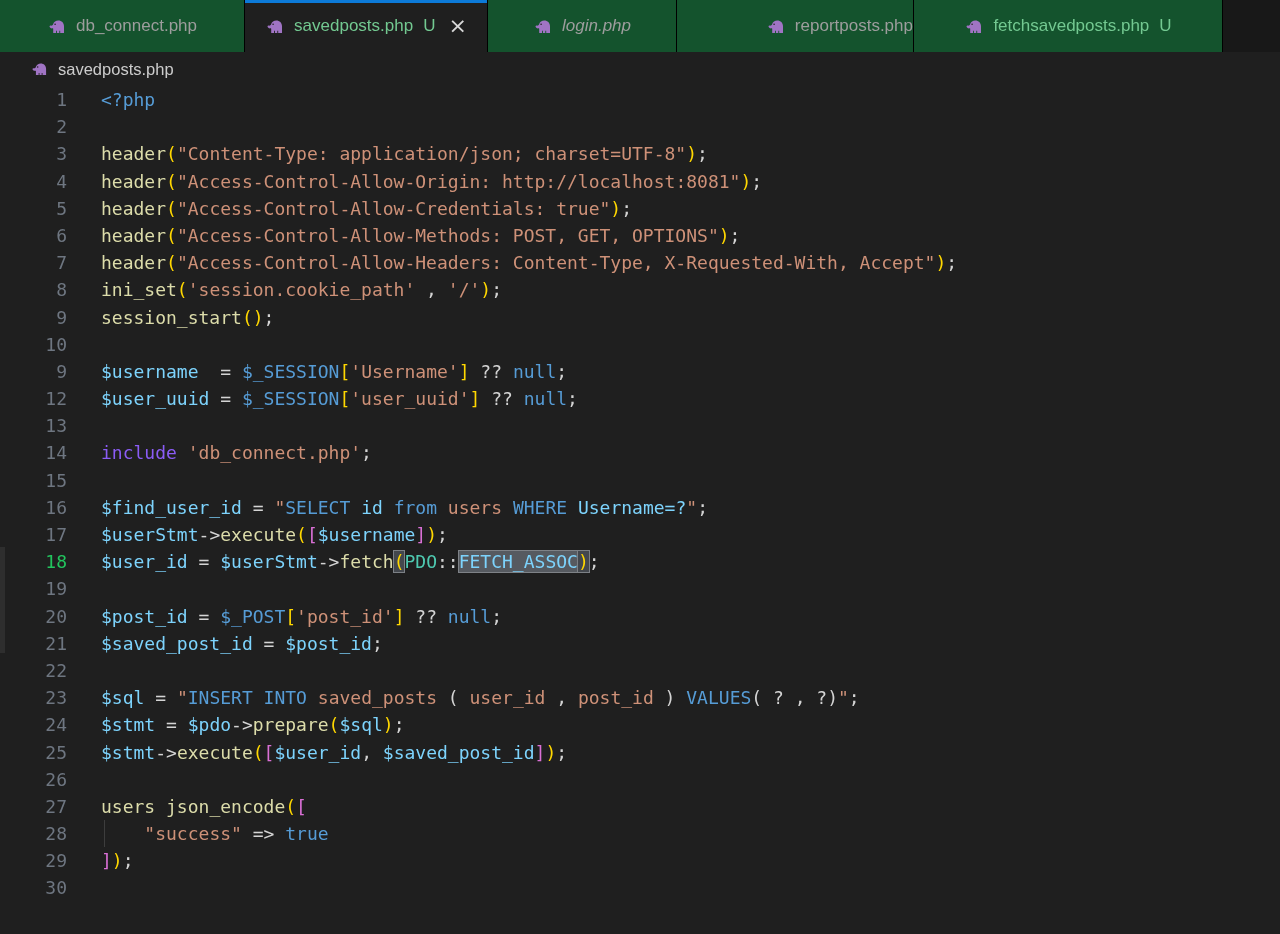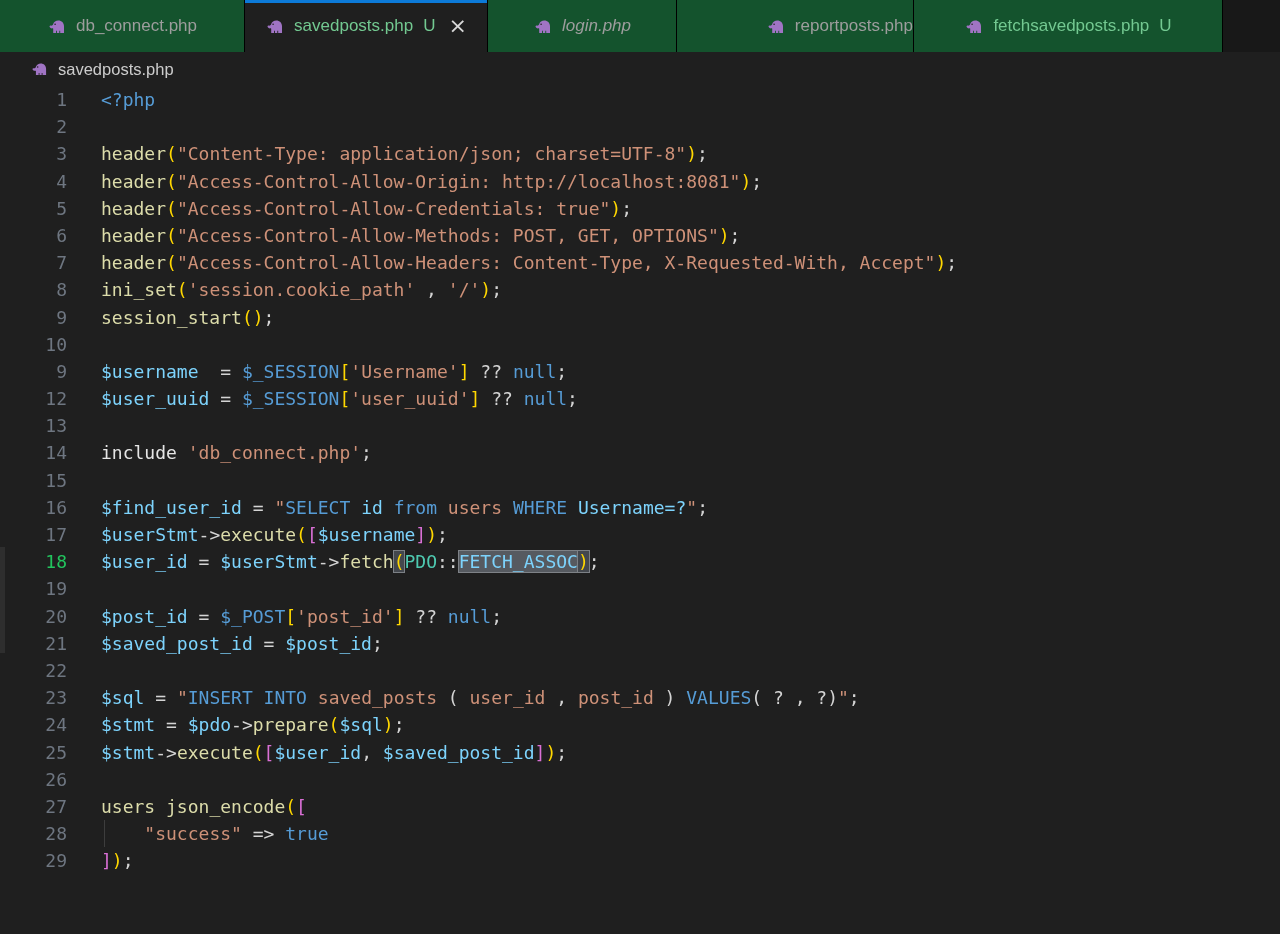--- a/index.html
+++ b/index.html
@@ -34,21 +34,21 @@
     font-family:"DejaVu Sans Mono","Liberation Mono",monospace;font-size:18px;}
   .row{display:flex;height:27.2px;line-height:27.2px;}
   .gutter{flex:0 0 101px;box-sizing:border-box;padding-right:34px;text-align:right;
     color:#6e7681;user-select:none;}
   .gutter.act{color:#22c55e;}
   .code{flex:1;white-space:pre;color:#d4d4d4;position:relative;}
   .tk-k{color:#569CD6}
   .tk-v{color:#7dd3fc}
   .tk-f{color:#DCDCAA}
   .tk-s{color:#CE9178}
-  .tk-p{color:#e5e5e5}
+  .tk-p{color:#8b5cf6}
   .tk-t{color:#4EC9B0}
   .tk-d{color:#D4D4D4}
   .tk-b1{color:#FFD700}
   .tk-b2{color:#DA70D6}
   .fl-u{text-underline-offset:4px;}
   .fl-m{background:#43474d;box-shadow:0 0 0 1px #7c8085;}
   .fl-w{background:#565a60;box-shadow:0 0 0 1px #7e8287;}
   .guide{position:absolute;left:3px;top:0;height:100%;width:1px;background:#3d3d3d;}
   .left-strip{position:absolute;left:0;top:547px;width:5px;height:106px;background:#2e2e2e;}
 </style>
@@ -230,16 +230,20 @@
         <div class="code"><span class="tk-f">users</span><span class="tk-d"> </span><span class="tk-f">json_encode</span><span class="tk-b1">(</span><span class="tk-b2">[</span></div>
       </div>
       <div class="row">
         <div class="gutter">28</div>
         <div class="code"><span class="guide"></span><span class="tk-d">    </span><span class="tk-s">"success"</span><span class="tk-d"> =&gt; </span><span class="tk-k">true</span></div>
       </div>
       <div class="row">
         <div class="gutter">29</div>
         <div class="code"><span class="tk-b2">]</span><span class="tk-b1">)</span><span class="tk-d">;</span></div>
       </div>
+      <div class="row">
+        <div class="gutter">30</div>
+        <div class="code"></div>
+      </div>
     </div>
 </div>
 
 <div class="left-strip"></div>
 
 </body></html>

